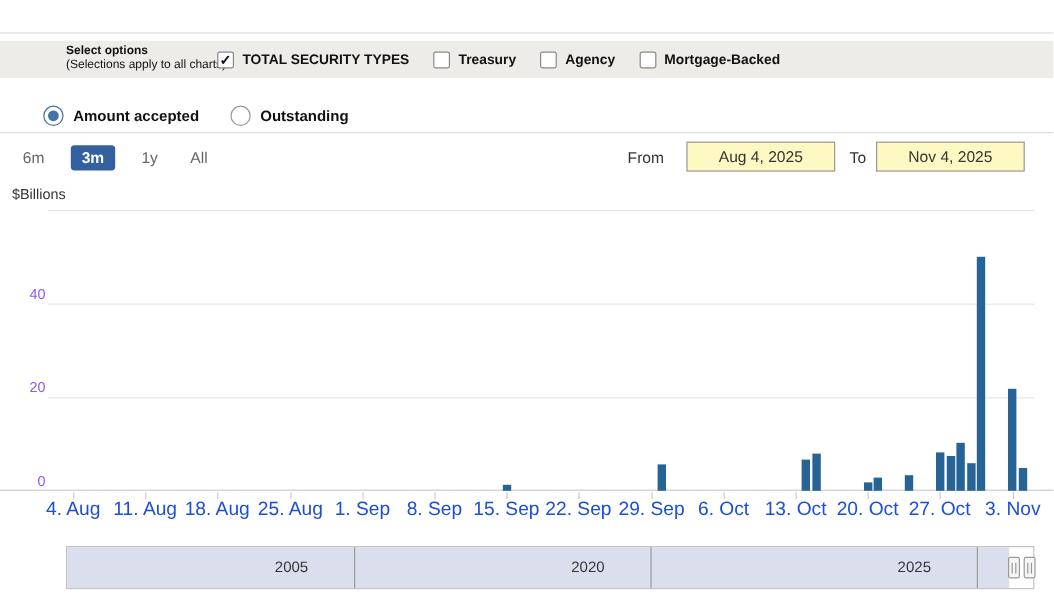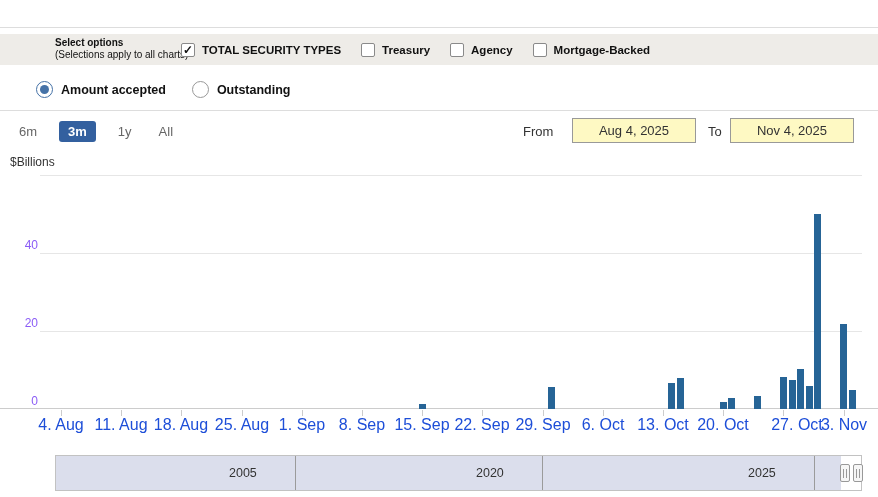--- a/index.html
+++ b/index.html
@@ -23,21 +23,21 @@
   #checkbox-row { position: absolute; left: 181px; top: 0; height: 31px; display: flex;
                   align-items: center; gap: 20px; }
   .cb-item { display: flex; align-items: center; gap: 7px; cursor: pointer; }
   .cb-box { width: 14px; height: 14px; background: #fff; border: 1px solid #8a8a8a;
             border-radius: 2px; display: flex; align-items: center; justify-content: center;
             font-size: 12px; font-weight: bold; color: #111; line-height: 1; }
   .cb-label { font-size: 11.5px; font-weight: bold; color: #111; }
 
   
   #radio-row { position: absolute; left: 36px; top: 81px; height: 24px; display: flex;
-               align-items: flex-start; gap: 26px; }
+               align-items: flex-end; gap: 26px; }
   .radio-item { display: flex; align-items: center; gap: 8px; cursor: pointer; }
   .radio-circle { width: 17px; height: 17px; border-radius: 50%; border: 1px solid #999;
                   background: #fff; display: flex; align-items: center; justify-content: center; }
   .radio-circle.sel { border-color: #4572a7; }
   .radio-dot { width: 9px; height: 9px; border-radius: 50%; background: #4572a7; display: none; }
   .radio-circle.sel .radio-dot { display: block; }
   .radio-label { font-size: 12.5px; font-weight: 600; color: #111; }
 
   
   #range-buttons { position: absolute; left: 14px; top: 119px; height: 25px; display: flex;
@@ -180,21 +180,21 @@
       <div class="xtick-label" style="left: 181px;">18. Aug</div>
       <div class="xtick-label" style="left: 242px;">25. Aug</div>
       <div class="xtick-label" style="left: 302px;">1. Sep</div>
       <div class="xtick-label" style="left: 362px;">8. Sep</div>
       <div class="xtick-label" style="left: 422px;">15. Sep</div>
       <div class="xtick-label" style="left: 482px;">22. Sep</div>
       <div class="xtick-label" style="left: 543px;">29. Sep</div>
       <div class="xtick-label" style="left: 603px;">6. Oct</div>
       <div class="xtick-label" style="left: 663px;">13. Oct</div>
       <div class="xtick-label" style="left: 723px;">20. Oct</div>
-      <div class="xtick-label" style="left: 783px; margin-left: 14px;">27. Oct</div>
+      <div class="xtick-label" style="left: 783px;">27. Oct</div>
       <div class="xtick-label" style="left: 844px;">3. Nov</div>
     </div>
 
   <div class="abs" id="navigator">
     <div id="nav-mask" style="background: rgb(219, 222, 236);"></div>
   <div class="nav-divider" style="left: 239px;"></div>
       <div class="nav-year" style="left: 173px;">2005</div>
       <div class="nav-divider" style="left: 486px;"></div>
       <div class="nav-year" style="left: 420px;">2020</div>
       <div class="nav-divider" style="left: 758px;"></div>

